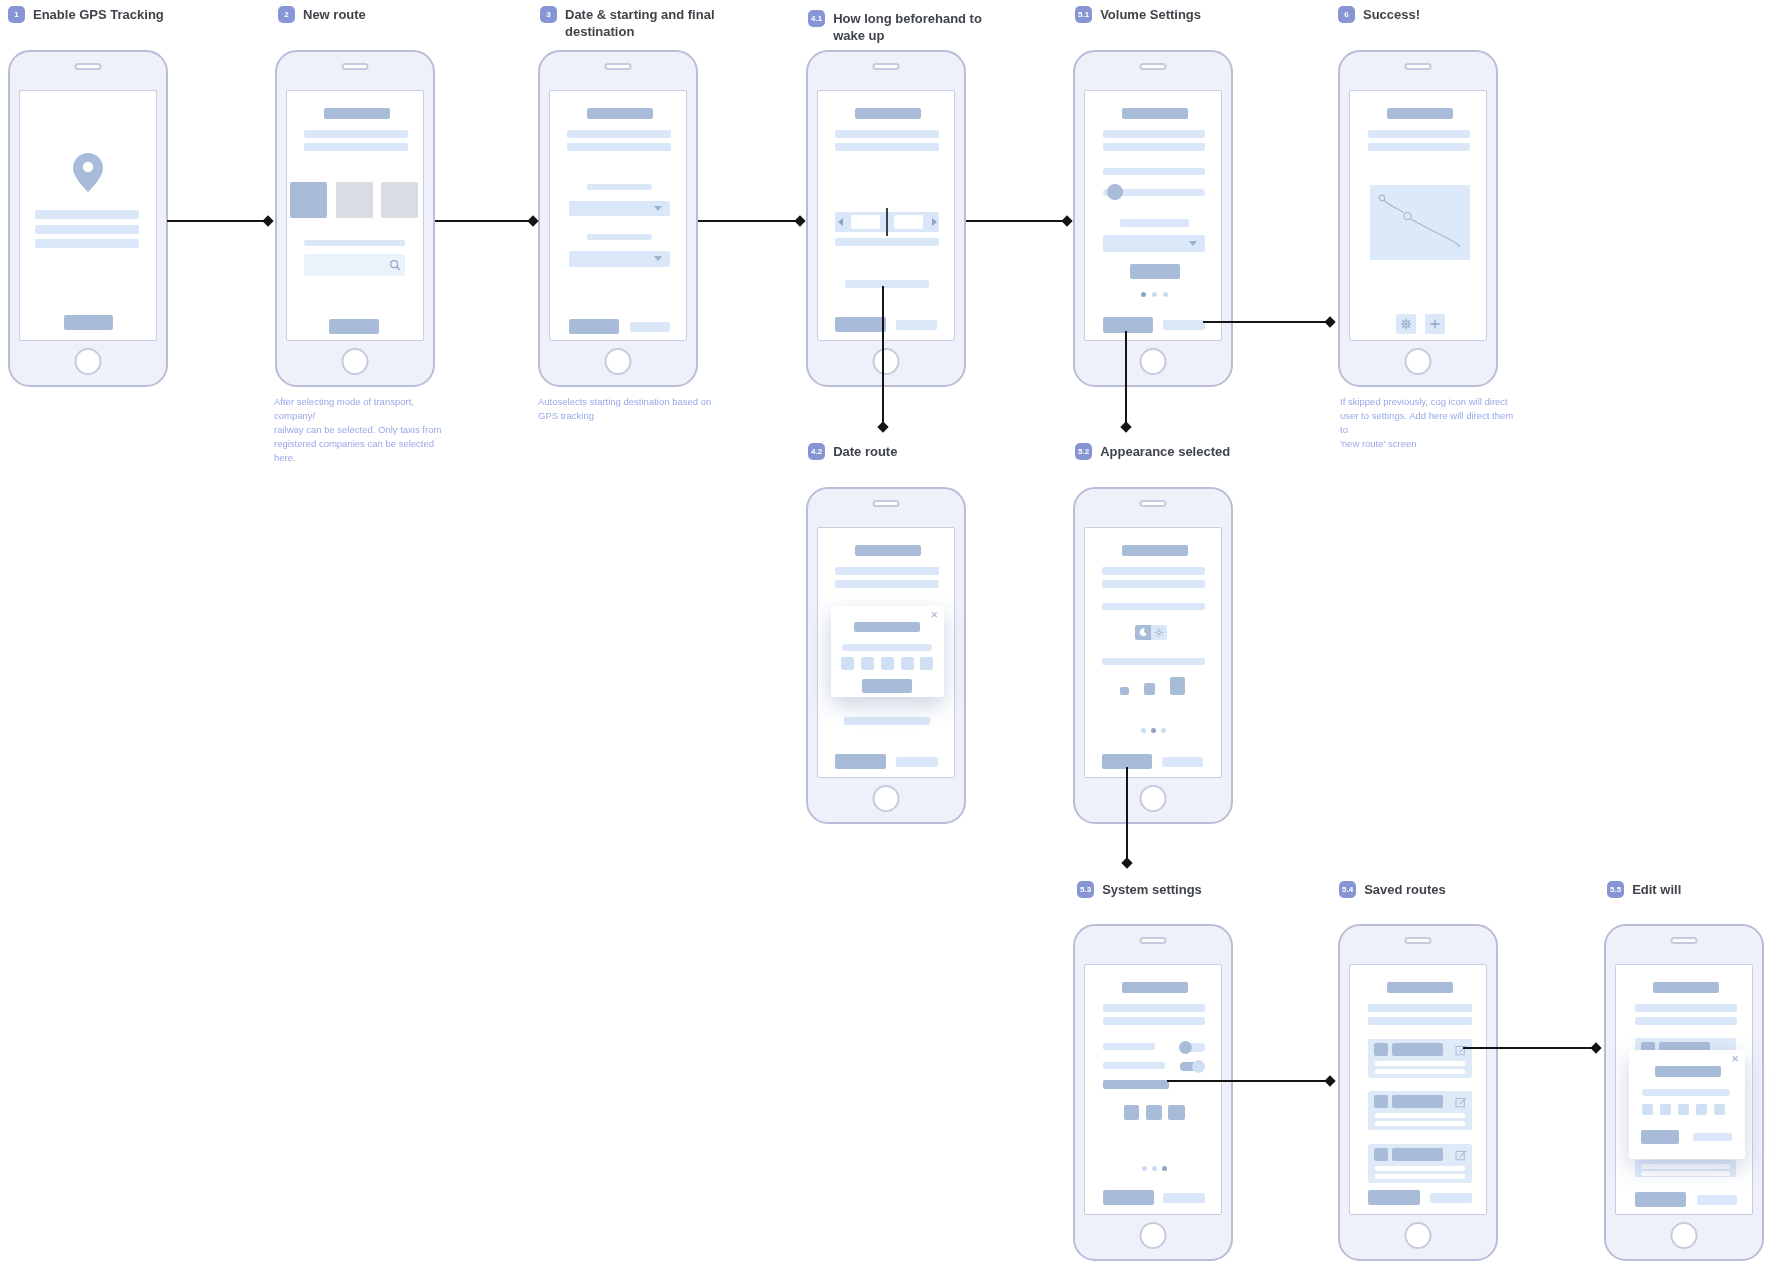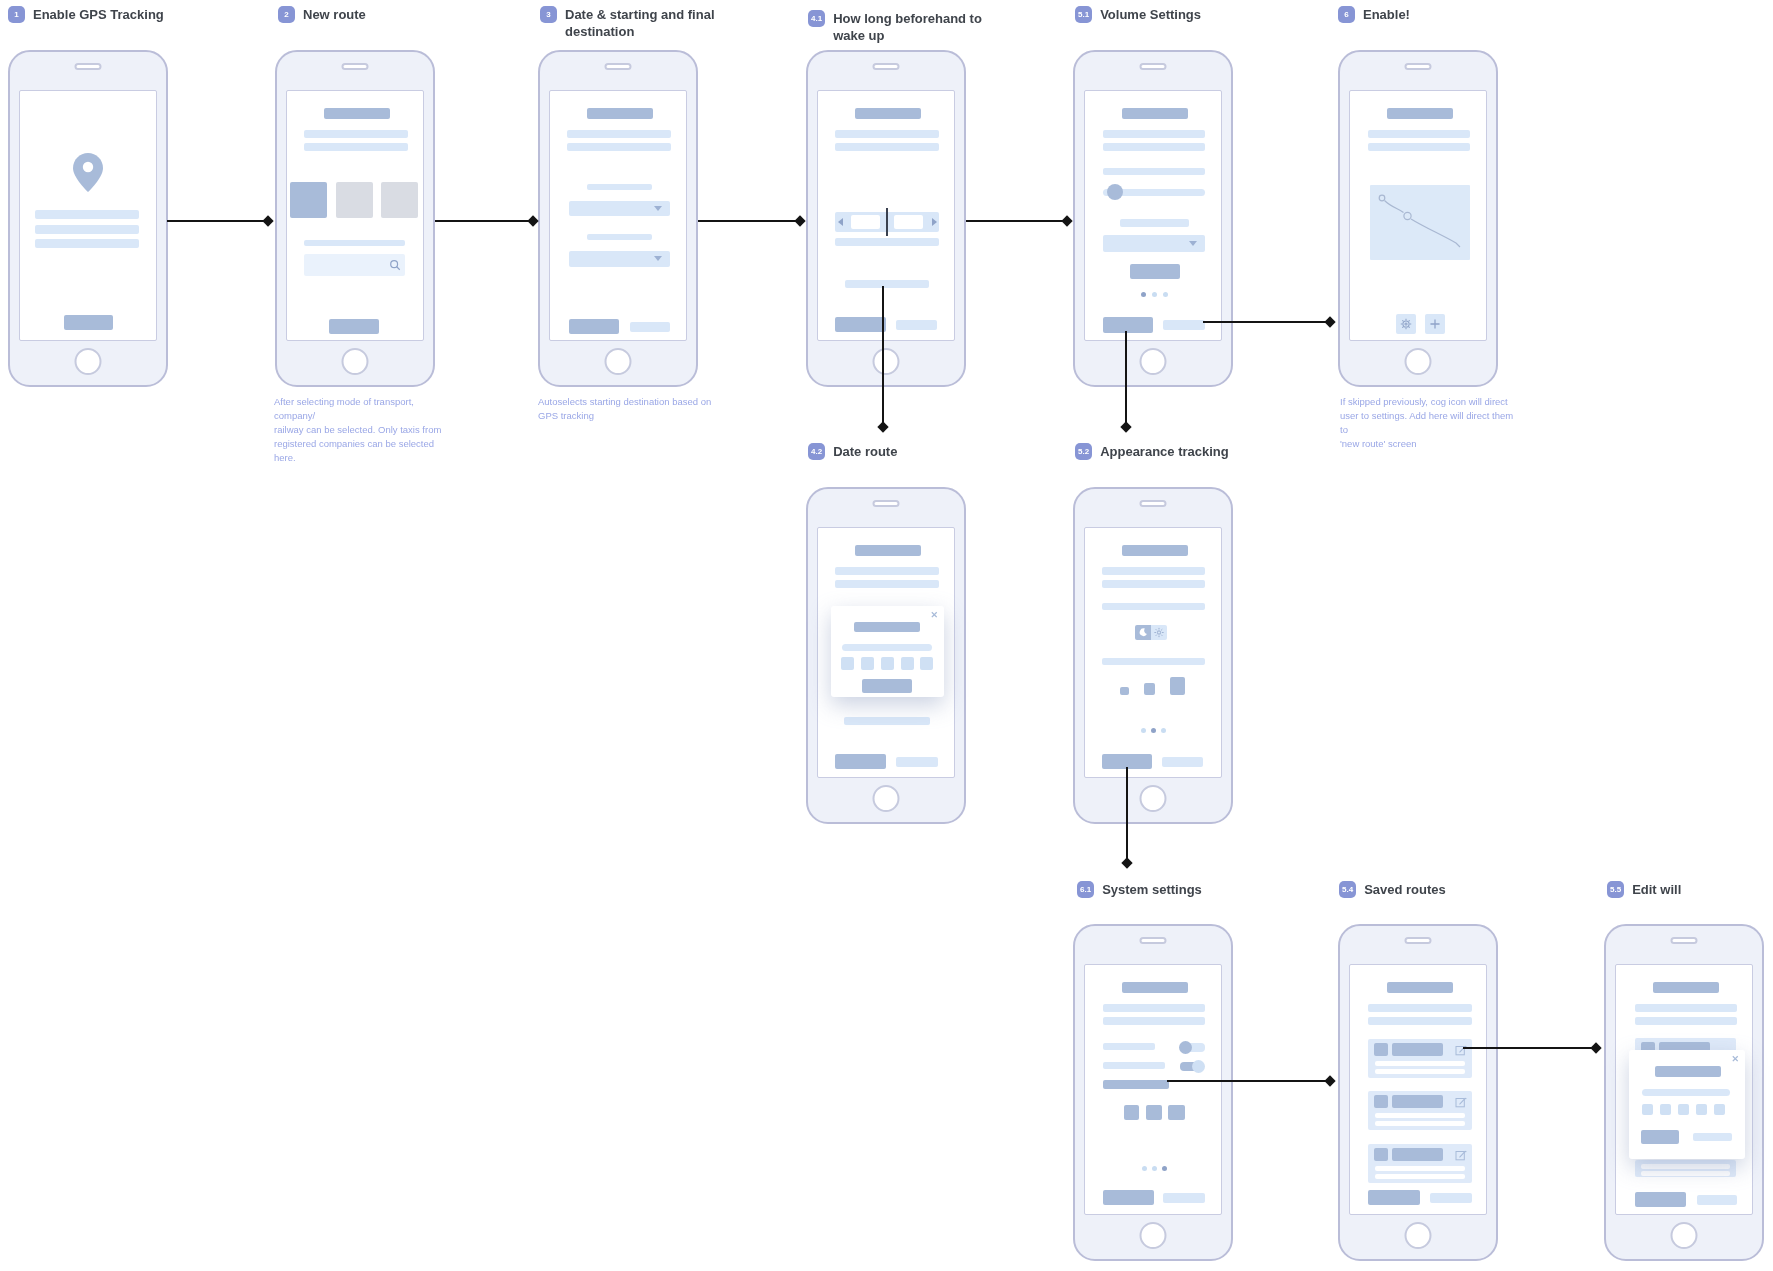--- a/index.html
+++ b/index.html
@@ -79,32 +79,32 @@
   <span class="badge">4.1</span>
   <span class="step-title">How long beforehand to
 wake up</span>
 </div>
 <div class="step" style="left:1075px;top:6px">
   <span class="badge">5.1</span>
   <span class="step-title">Volume Settings</span>
 </div>
 <div class="step" style="left:1338px;top:6px">
   <span class="badge">6</span>
-  <span class="step-title">Enable!</span>
+  <span class="step-title">Success!</span>
 </div>
 <div class="step" style="left:808px;top:443px">
   <span class="badge">4.2</span>
   <span class="step-title">Date route</span>
 </div>
 <div class="step" style="left:1075px;top:443px">
   <span class="badge">5.2</span>
-  <span class="step-title">Appearance tracking</span>
+  <span class="step-title">Appearance selected</span>
 </div>
 <div class="step" style="left:1077px;top:881px">
-  <span class="badge">6.1</span>
+  <span class="badge">5.3</span>
   <span class="step-title">System settings</span>
 </div>
 <div class="step" style="left:1339px;top:881px">
   <span class="badge">5.4</span>
   <span class="step-title">Saved routes</span>
 </div>
 <div class="step" style="left:1607px;top:881px">
   <span class="badge">5.5</span>
   <span class="step-title">Edit will</span>
 </div>

